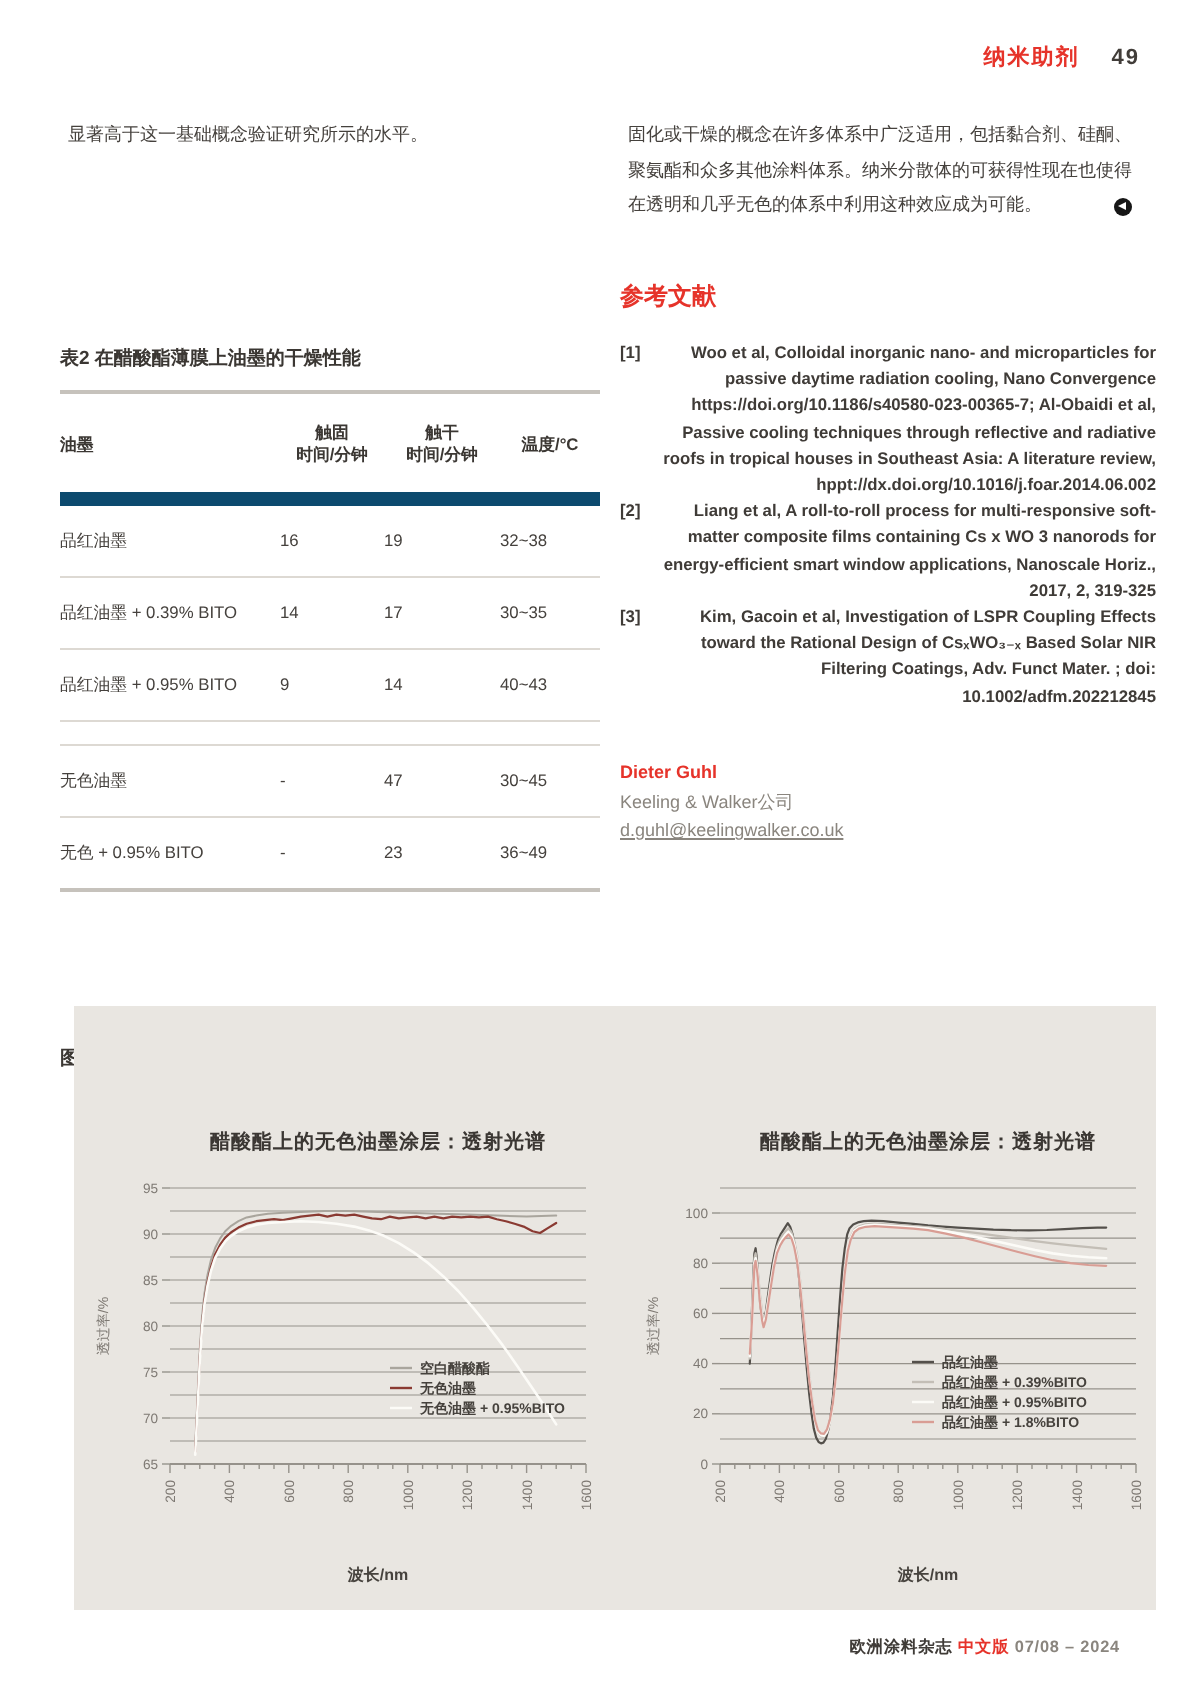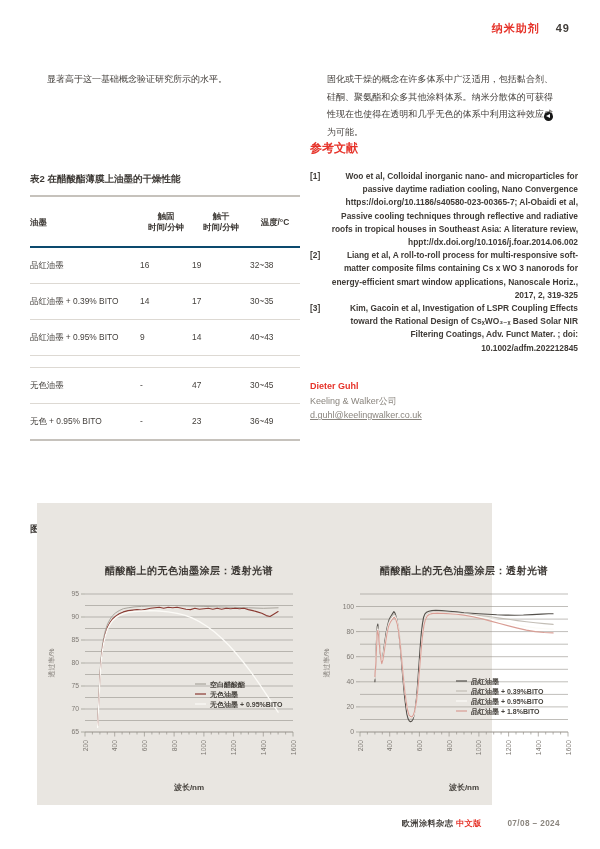--- a/index.html
+++ b/index.html
@@ -6,21 +6,21 @@
   .page{position:relative;width:600px;height:849px;background:#ffffff;overflow:hidden;
         font-family:"Liberation Sans","DejaVu Sans",sans-serif;}
   .page *{box-sizing:border-box;}
 
   
   .hdr{position:absolute;top:21px;right:30px;font-size:11px;font-weight:bold;letter-spacing:1px;}
   .hdr .sec{color:#e6332a;margin-right:16px;}
   .hdr .pg{color:#413d39;font-weight:bold;}
 
   
-  .coltext p{margin:17px;font-size:9px;line-height:17.6px;text-align:justify;color:#45413d;font-family:Liberation Mono, monospace;}
+  .coltext p{margin:4px;font-size:9px;line-height:17.6px;text-align:justify;color:#45413d;}
   .col-left-text{position:absolute;left:30px;top:55px;width:262px;}
   .col-right-text{position:absolute;left:310px;top:55px;width:260px;}
   .col-right-text p{position:relative;}
   .indent{text-indent:2em;}
   .endc{position:absolute;right:0;top:40px;width:9px;height:9px;border-radius:50%;background:#161616;}
   .endc::after{content:"";position:absolute;left:2px;top:2.2px;width:0;height:0;
                border-right:4px solid #ffffff;border-top:2.3px solid transparent;border-bottom:2.3px solid transparent;}
 
   
   .refs{position:absolute;left:310px;top:140px;width:268px;}
@@ -35,40 +35,40 @@
   .author .co{color:#8a857e;}
   .author .em{color:#8a857e;text-decoration:underline;cursor:pointer;}
 
   
   .tableblock{position:absolute;left:30px;top:173px;width:270px;}
   .tbl-title{font-size:9.5px;font-weight:bold;color:#3b3733;margin-bottom:9px;}
   table.t2{width:100%;border-collapse:collapse;border-top:2px solid #c6c2bc;border-bottom:2px solid #c6c2bc;}
   table.t2 th,table.t2 td{padding:0;font-size:8.4px;color:#45413d;}
   table.t2 thead th{font-weight:bold;color:#3b3733;padding:14px 0 13px 0;vertical-align:middle;text-align:left;line-height:11px;}
   table.t2 thead th.c{text-align:center;}
-  table.t2 thead{border-bottom:2px solid #0c4a6e;}
+  table.t2 thead{border-bottom:7px solid #0c4a6e;}
   table.t2 th .l2{display:block;}
   table.t2 tbody td{padding:12px 0;line-height:11px;}
   table.t2 tbody td.c{text-align:left;}
   table.t2 tbody tr{border-top:1px solid #ddd9d3;}
   table.t2 tbody tr:first-child{border-top:none;}
   table.t2 tbody tr.spacer td{padding:0;height:12px;}
 
   
   .fig-caption{position:absolute;left:30px;top:487px;font-size:9.5px;font-weight:bold;color:#3b3733;margin-top:36px;}
-  .figure{position:absolute;left:37px;top:503px;width:455px;height:302px;background:#e9e6e1;}
+  .figure{position:absolute;left:37px;top:503px;width:541px;height:302px;background:#e9e6e1;}
   .chart-title{position:absolute;top:61px;width:258px;text-align:center;font-size:10px;font-weight:bold;
                color:#3b3733;padding-left:30px;letter-spacing:0.5px;}
   .ct-l{left:8px;} .ct-r{left:283px;}
   svg.chart{position:absolute;top:85px;width:258px;height:212px;}
   .sv-l{left:8px;} .sv-r{left:283px;}
 
   
   .footer{position:absolute;top:818px;right:40px;font-size:8.2px;font-weight:bold;letter-spacing:0.4px;}
-  .footer .fj{color:#3f3b37;} .footer .fe{color:#e6332a;} .footer .fi{color:#8a857e;margin-left:23px;}
+  .footer .fj{color:#3f3b37;} .footer .fe{color:#e6332a;} .footer .fi{color:#8a857e;}
 </style>
 </head>
 <body>
 
 <div class="page">
 
   <div class="hdr">
     <span class="sec">纳米助剂</span><span class="pg">49</span>
   </div>
 

